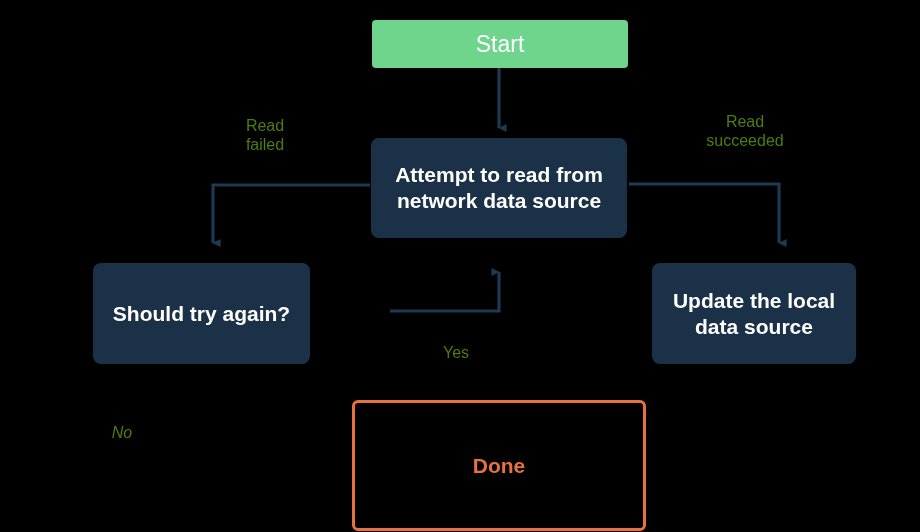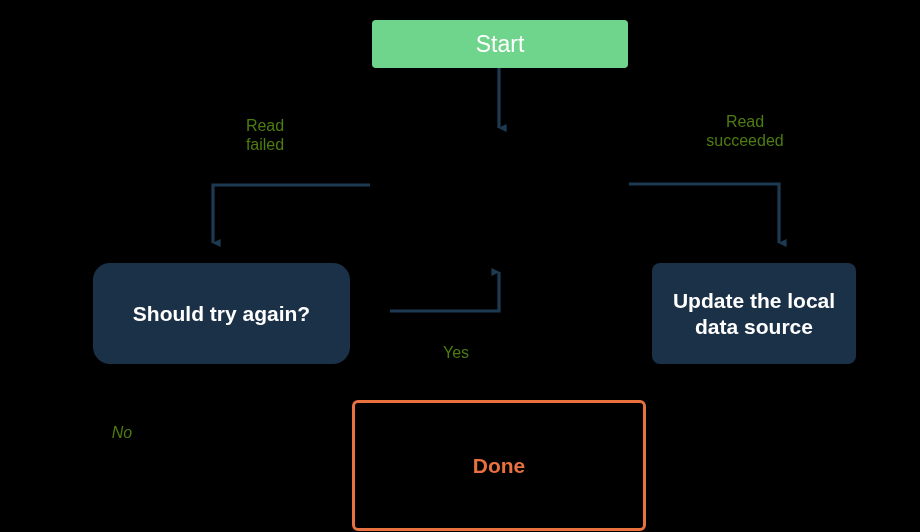--- a/index.html
+++ b/index.html
@@ -45,24 +45,23 @@
   .node-attempt {
     left: 371px;
     top: 138px;
     width: 256px;
     height: 100px;
     padding: 0 14px;
   }
   .node-retry {
     left: 93px;
     top: 263px;
-    width: 257px;
+    width: 217px;
     height: 101px;
     padding: 0 14px;
-    border-radius: 17px;
   }
   .node-update {
     left: 652px;
     top: 263px;
     width: 204px;
     height: 101px;
     padding: 0 6px;
   }
   .node-done {
     left: 352px;
@@ -144,20 +143,23 @@
 
     <g>
       <path d="M390,311 L499,311 L499,272" stroke="#1d3a52" stroke-width="3.2" fill="none" stroke-linejoin="miter" marker-end="url(#arrowhead-up)"></path>
     </g>
   </svg>
 
   <div class="node node-start">
     <span>Start</span>
   </div>
 
+  <div class="node node-process node-attempt">
+    <span>Attempt to read from network data source</span>
+  </div>
 
   <div class="node node-process node-retry">
     <span>Should try again?</span>
   </div>
 
   <div class="node node-process node-update">
     <span>Update the local data source</span>
   </div>
 
   <div class="node node-done">

